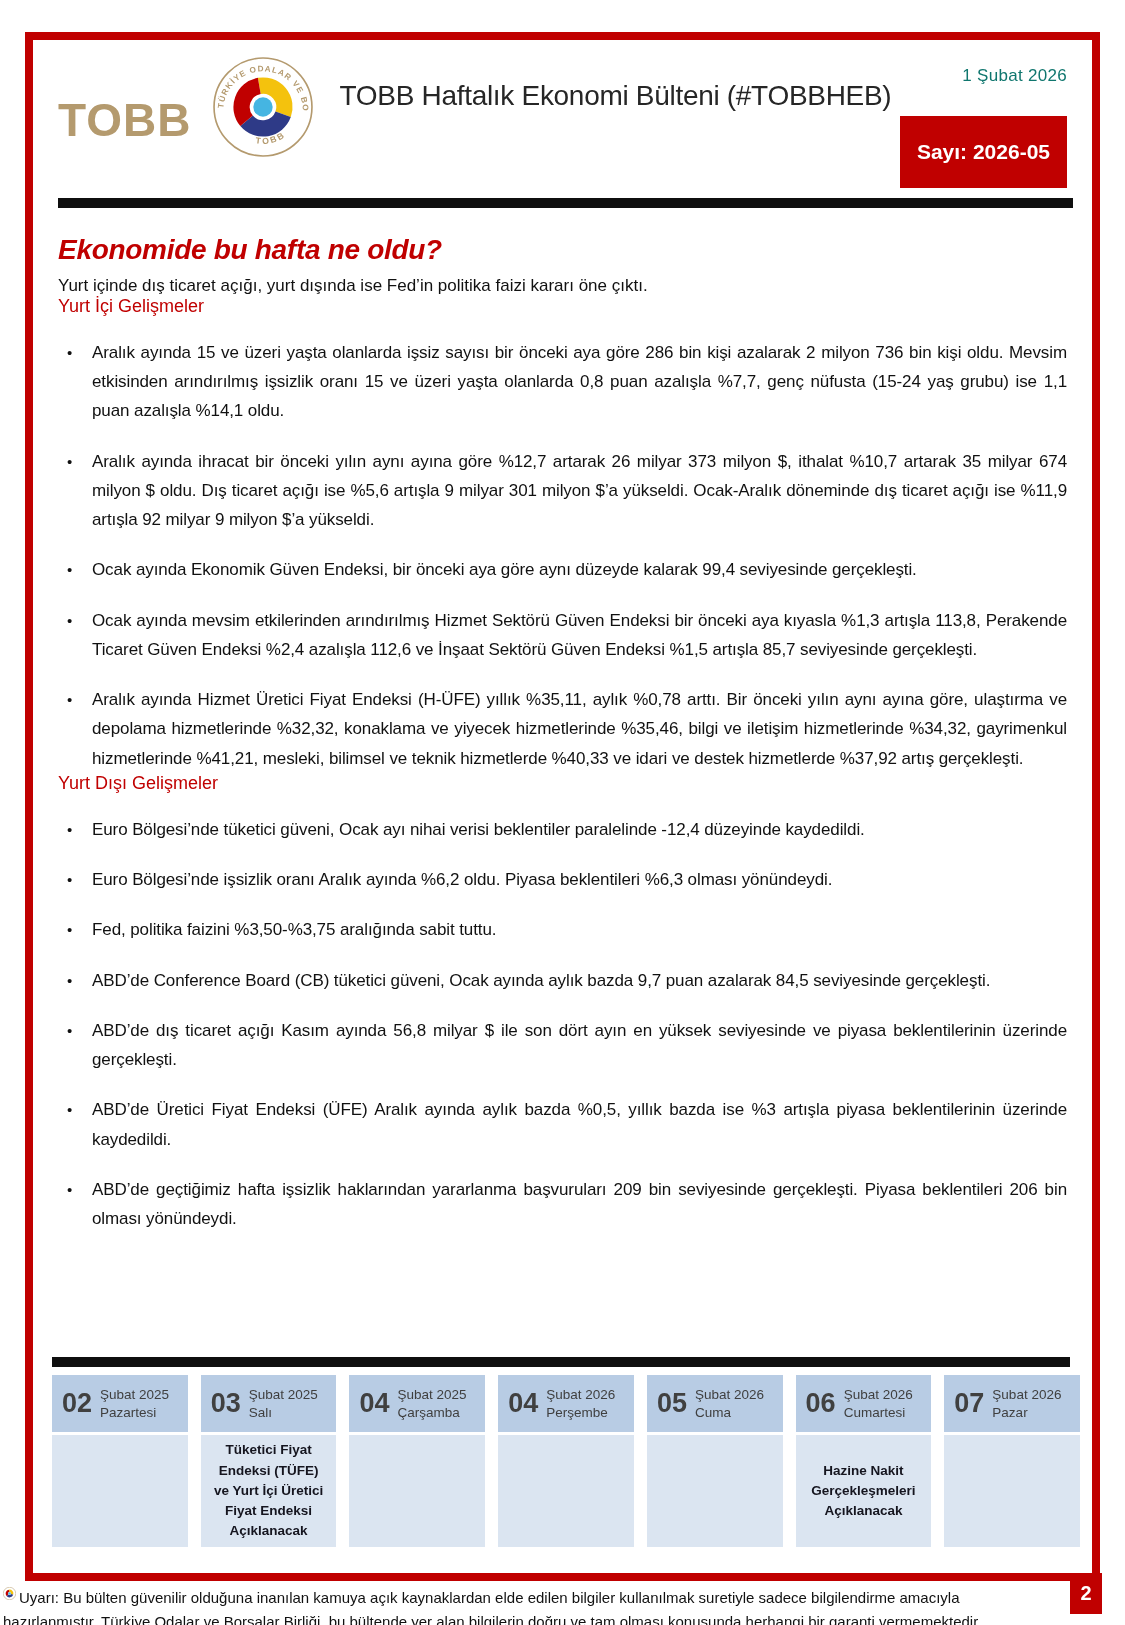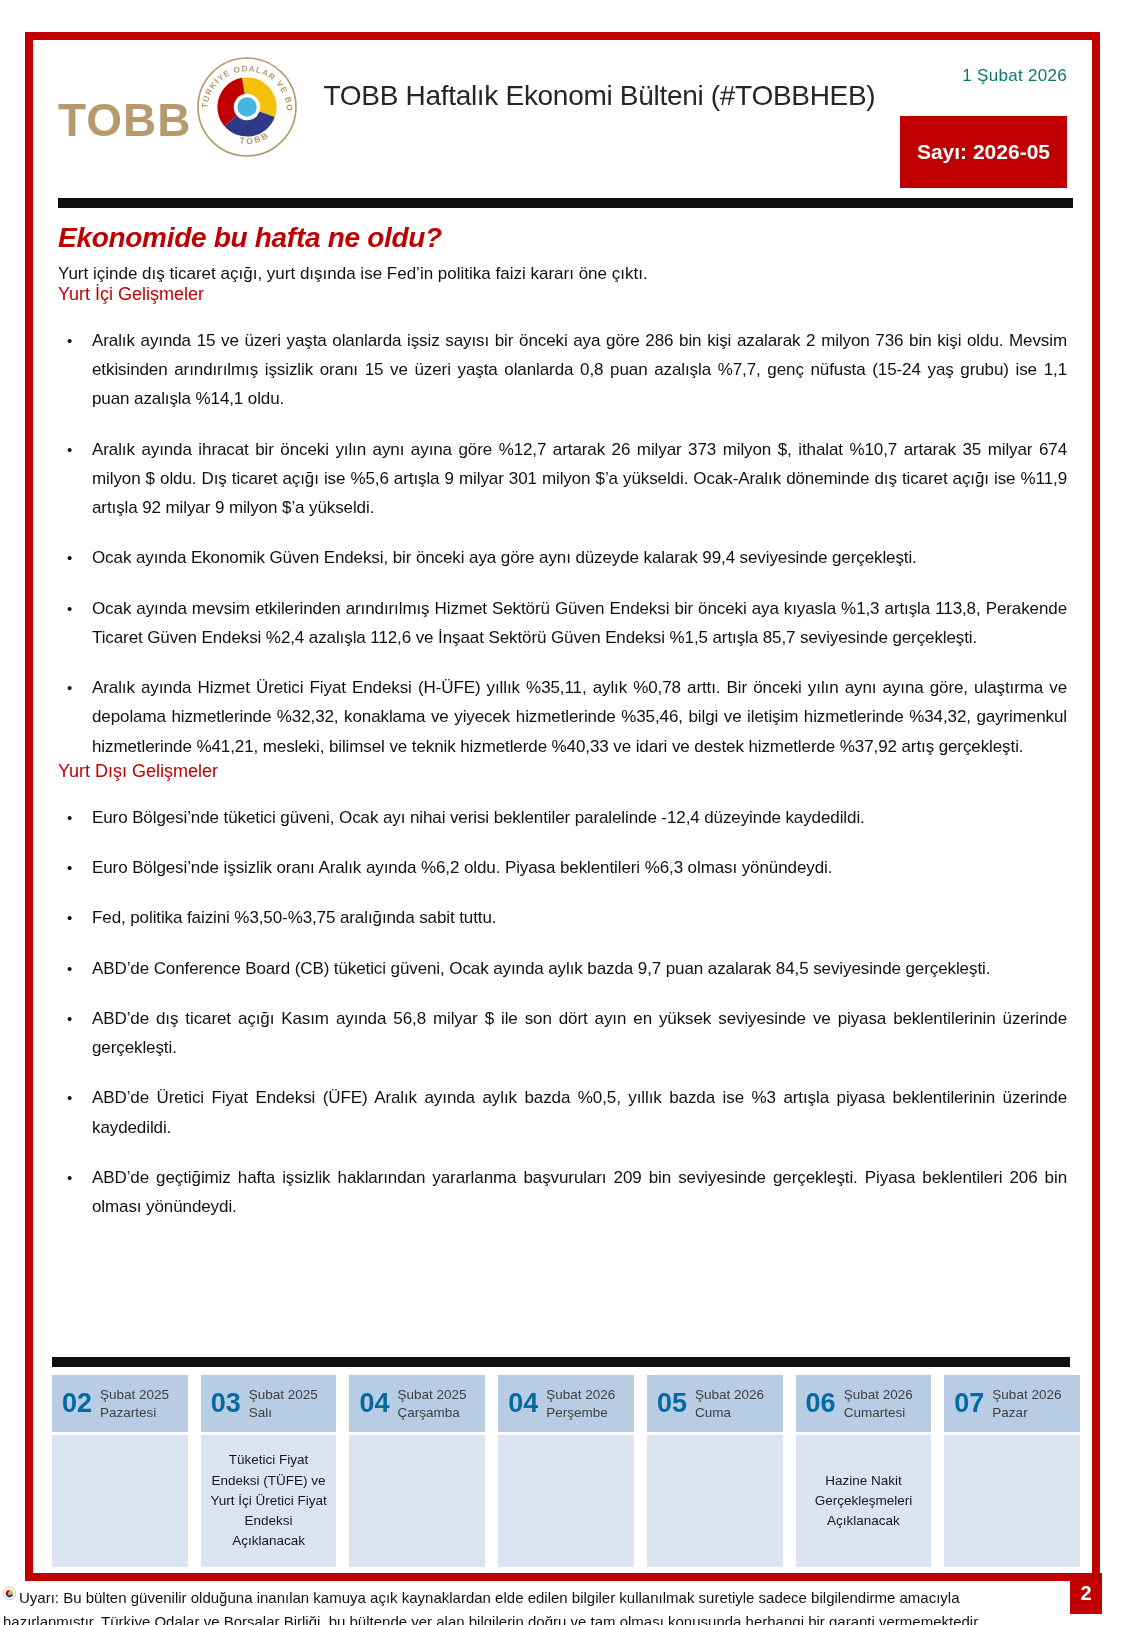--- a/index.html
+++ b/index.html
@@ -6,57 +6,57 @@
   html,body { width:1125px; height:1625px; background:#ffffff; overflow:hidden;
     font-family:"Liberation Sans", sans-serif; color:#111; }
   .page { position:relative; width:1125px; height:1625px; background:#fff; }
 
   
   .frame { position:absolute; left:25px; top:32px; width:1075px; height:1549px;
     border:8px solid #c00000; background:#fff; padding:0 19px; }
 
   
   .header { display:flex; align-items:flex-start; padding:16px 6px 0 6px; }
-  .logo-wrap { display:flex; align-items:center; gap:4px; }
+  .logo-wrap { display:flex; align-items:center; gap:20px; }
   .logo-tobb { font-size:46px; font-weight:bold; color:#b49a6e; letter-spacing:1px;
     line-height:1; padding-top:26px; }
   .emblem { width:102px; height:102px; }
   .title-block { margin-left:26px; padding-top:24px; }
   .title { font-size:28px; color:#262626; letter-spacing:-0.3px; }
   .subtitle { font-size:20px; color:#262626; margin-top:8px; }
   .right-block { margin-left:auto; text-align:right; padding-top:10px; }
   .date { font-size:17px; color:#0f766e; letter-spacing:0.3px; }
   .badge { margin-top:30px; background:#c00000; color:#fff; font-weight:bold;
     font-size:21px; padding:24px 17px; display:inline-block; }
 
   .topbar { height:10px; background:#0f0f0f; margin:10px 6px 0 6px; width:1015px; }
 
   
   .content { padding:0 6px; }
   .headline { color:#c00000; font-style:italic; font-weight:bold; font-size:28px;
-    margin:14px 0 10px 0; letter-spacing:-0.3px; }
+    margin:26px 0 10px 0; letter-spacing:-0.3px; }
   .intro { font-size:17px; color:#111; }
   .section-title { color:#c00000; font-size:18px; }
   .bullets { list-style:none; }
   .bullet { display:flex; margin-top:21px; font-size:17px; line-height:1.72; color:#111; }
   .bullet .marker { flex:0 0 34px; padding-left:9px; font-size:15px; line-height:1.95; }
   .bullet .txt { flex:1; text-align:justify; letter-spacing:-0.1px; }
 
   
   .calendar { position:absolute; left:52px; top:1357px; width:1028px; }
   .cal-bar { height:10px; background:#0f0f0f; width:1018px; }
   .cal-row { display:flex; gap:13px; margin-top:8px; }
   .cal-card { flex:1; display:flex; flex-direction:column; }
   .cal-head { background:#b8cce4; height:57px; display:flex; align-items:center;
     padding:2px 4px 2px 10px; gap:8px; }
-  .cal-day { font-size:27px; font-weight:bold; color:#0369a1; }
+  .cal-day { font-size:27px; font-weight:bold; color:#404040; }
   .cal-meta { font-size:13.5px; color:#3f3f3f; line-height:1.3; }
-  .cal-body { background:#dbe5f1; margin-top:3px; height:132px; display:flex;
+  .cal-body { background:#dbe5f1; margin-top:3px; height:112px; display:flex;
     align-items:center; justify-content:center; text-align:center; font-size:13.5px;
-    font-weight:normal; color:#15151f; padding:6px 9px; line-height:1.5; }
+    font-weight:bold; color:#15151f; padding:6px 9px; line-height:1.5; }
 
   
   .page-box { position:absolute; left:1070px; top:1573px; width:32px; height:41px;
     background:#c00000; color:#fff; font-weight:bold; font-size:20px;
     display:flex; align-items:center; justify-content:center; }
   .disclaimer { position:absolute; left:3px; top:1586px; width:988px;
     font-size:15px; color:#111; line-height:1.6; }
   .disclaimer .mini-icon { float:left; width:13px; height:13px; margin:1px 3px 0 0; }
 </style>
 </head>

